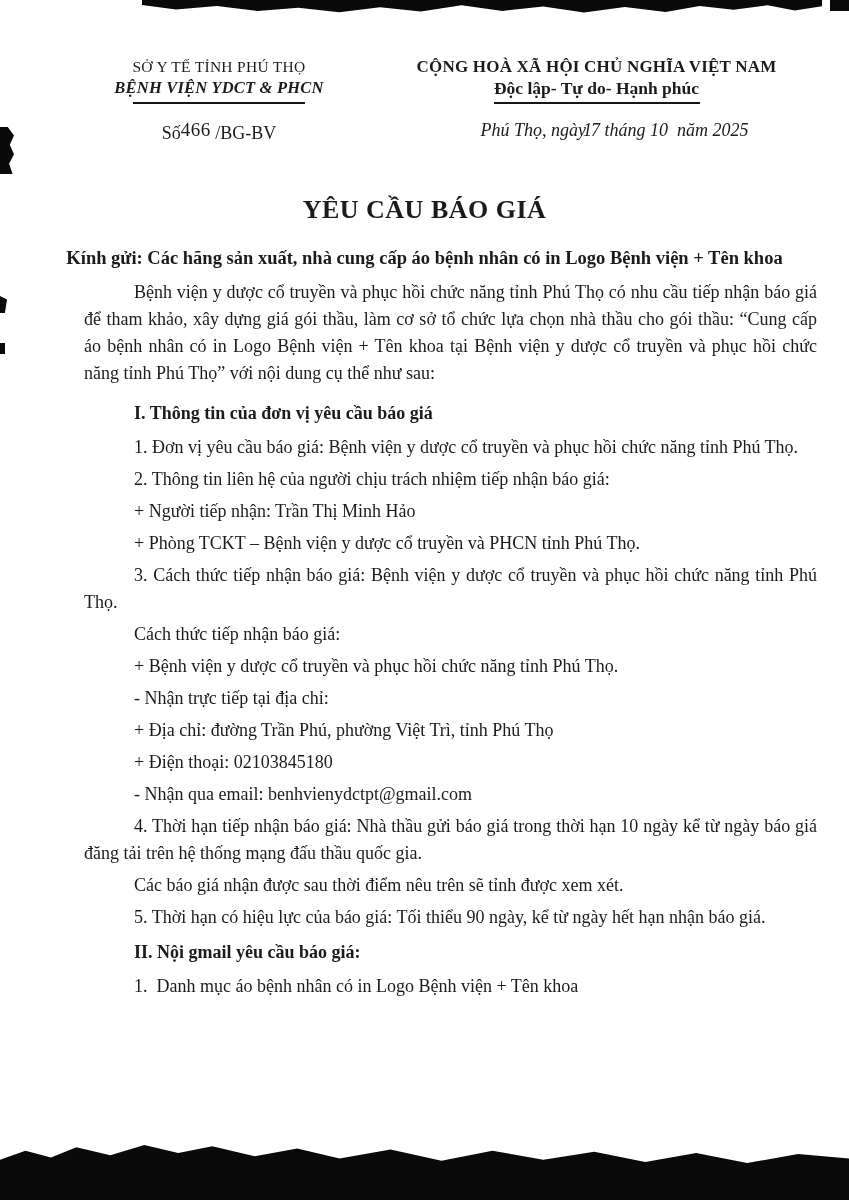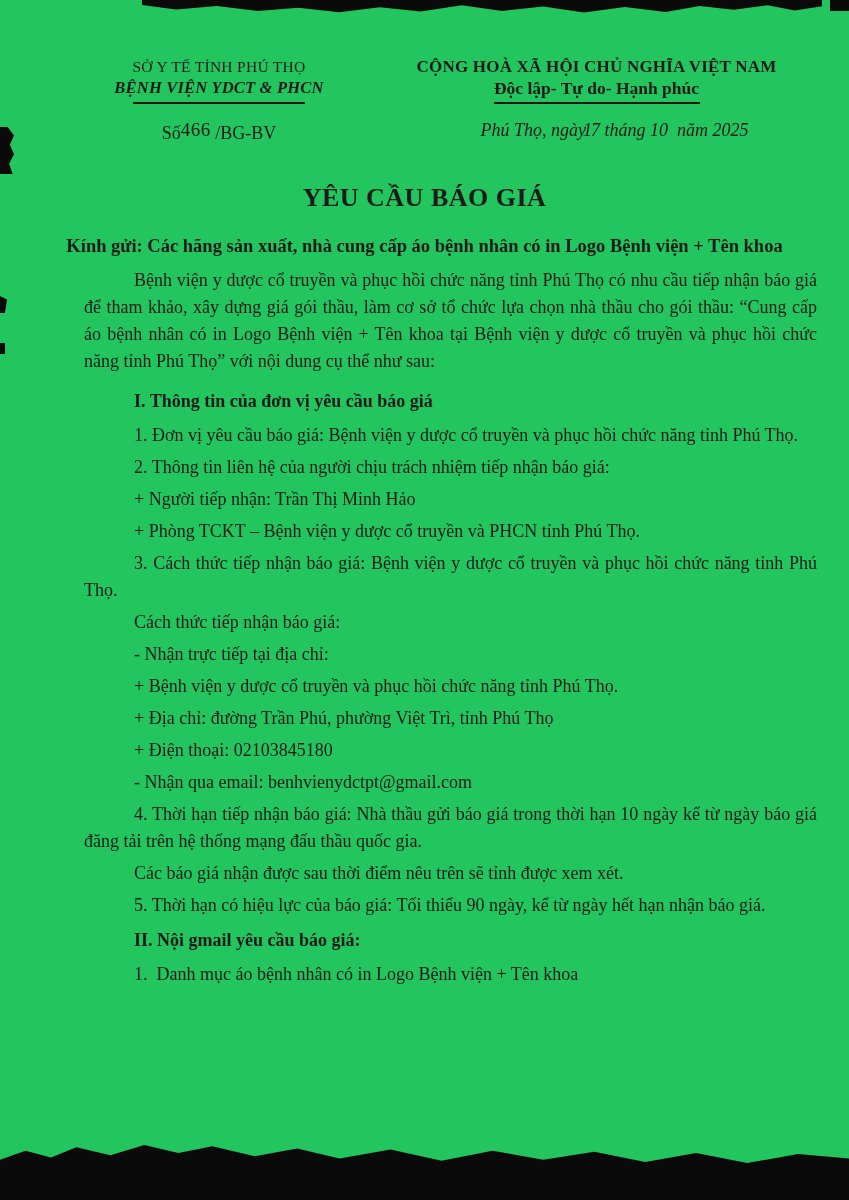--- a/index.html
+++ b/index.html
@@ -1,41 +1,41 @@
 <!DOCTYPE html>
 <html lang="vi"><head>
 <meta charset="utf-8">
 <style>
   html,body{margin:0;padding:0;background:#e8e8e8;}
   #page{
     position:relative;
     width:849px;height:1200px;
     margin:0 auto;
-    background:#22c55e;
+    background:#ffffff;
     overflow:hidden;
     font-family:"Liberation Serif","DejaVu Serif",serif;
     color:#1b1b1b;
   }
   
   .hdr{display:flex;padding:56px 42px 0 78px;}
   .hdr-left{width:282px;text-align:center;}
   .hdr-right{flex:1;text-align:center;padding-left:26px;}
   .org-dept{font-size:15.5px;line-height:21px;letter-spacing:.3px;}
   .org-name{font-size:16.5px;line-height:22px;font-weight:bold;letter-spacing:.2px;font-style:italic;}
   .motto1{font-size:17px;line-height:21px;font-weight:bold;letter-spacing:.2px;}
   .motto2{font-size:17.5px;line-height:22px;font-weight:bold;}
   .rule{height:2px;background:#161616;margin:3px auto 0;}
   .rule-left{width:172px;}
   .rule-right{width:206px;}
   .doc-number{margin-top:18px;font-size:18px;}
   .doc-number .num{font-size:19px;position:relative;top:-3px;letter-spacing:.5px;}
   .doc-date{margin-top:16px;font-size:18px;font-style:italic;padding-left:36px;}
   .doc-date .day{margin-left:-3px;letter-spacing:-1px;}
   
-  .title{margin-top:39px;text-align:center;font-size:26px;font-weight:bold;letter-spacing:.5px;}
+  .title{margin-top:51px;text-align:center;font-size:26px;font-weight:bold;letter-spacing:.5px;}
   .salutation{margin:20px 56px 0;text-align:center;font-size:18.5px;font-weight:bold;line-height:26px;}
   
   .body{padding:8px 32px 0 84px;font-size:18px;line-height:27px;text-align:justify;}
   .body p{margin:0 0 5px 0;text-indent:50px;}
   .intro{margin-bottom:13px !important;}
   .sec-h{font-weight:bold;margin:8px 0 7px 0 !important;}
   
   .art{position:absolute;background:#0a0a0a;}
   #art-top{
     left:142px;top:0;width:680px;height:14px;
@@ -86,22 +86,22 @@
   <div class="body">
     <p class="intro">Bệnh viện y dược cổ truyền và phục hồi chức năng tỉnh Phú Thọ có nhu cầu tiếp nhận báo giá để tham khảo, xây dựng giá gói thầu, làm cơ sở tổ chức lựa chọn nhà thầu cho gói thầu: “Cung cấp áo bệnh nhân có in Logo Bệnh viện + Tên khoa tại Bệnh viện y dược cổ truyền và phục hồi chức năng tỉnh Phú Thọ” với nội dung cụ thể như sau:</p>
 
     <p class="sec-h">I. Thông tin của đơn vị yêu cầu báo giá</p>
     <p>1. Đơn vị yêu cầu báo giá: Bệnh viện y dược cổ truyền và phục hồi chức năng tỉnh Phú Thọ.</p>
     <p>2. Thông tin liên hệ của người chịu trách nhiệm tiếp nhận báo giá:</p>
     <p>+ Người tiếp nhận: Trần Thị Minh Hảo</p>
     <p>+ Phòng TCKT – Bệnh viện y dược cổ truyền và PHCN tỉnh Phú Thọ.</p>
     <p>3. Cách thức tiếp nhận báo giá: Bệnh viện y dược cổ truyền và phục hồi chức năng tỉnh Phú Thọ.</p>
     <p>Cách thức tiếp nhận báo giá:</p>
+    <p>+ Bệnh viện y dược cổ truyền và phục hồi chức năng tỉnh Phú Thọ.</p>
     <p>- Nhận trực tiếp tại địa chỉ:</p>
-    <p>+ Bệnh viện y dược cổ truyền và phục hồi chức năng tỉnh Phú Thọ.</p>
     <p>+ Địa chỉ: đường Trần Phú, phường Việt Trì, tỉnh Phú Thọ</p>
     <p>+ Điện thoại: 02103845180</p>
     <p>- Nhận qua email: benhvienydctpt@gmail.com</p>
     <p>4. Thời hạn tiếp nhận báo giá: Nhà thầu gửi báo giá trong thời hạn 10 ngày kể từ ngày báo giá đăng tải trên hệ thống mạng đấu thầu quốc gia.</p>
     <p>Các báo giá nhận được sau thời điểm nêu trên sẽ tỉnh được xem xét.</p>
     <p>5. Thời hạn có hiệu lực của báo giá: Tối thiểu 90 ngày, kể từ ngày hết hạn nhận báo giá.</p>
 
     <p class="sec-h">II. Nội gmail yêu cầu báo giá:</p>
     <p>1.&nbsp; Danh mục áo bệnh nhân có in Logo Bệnh viện + Tên khoa</p>
   </div>

